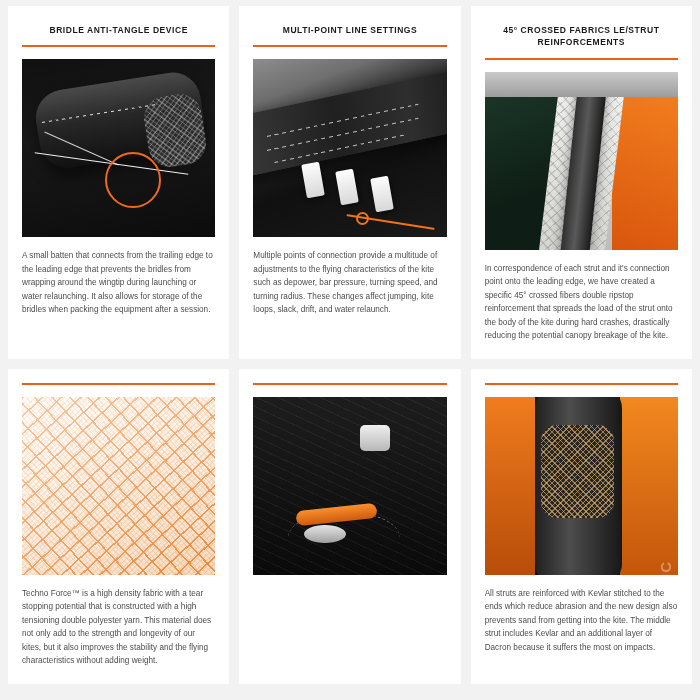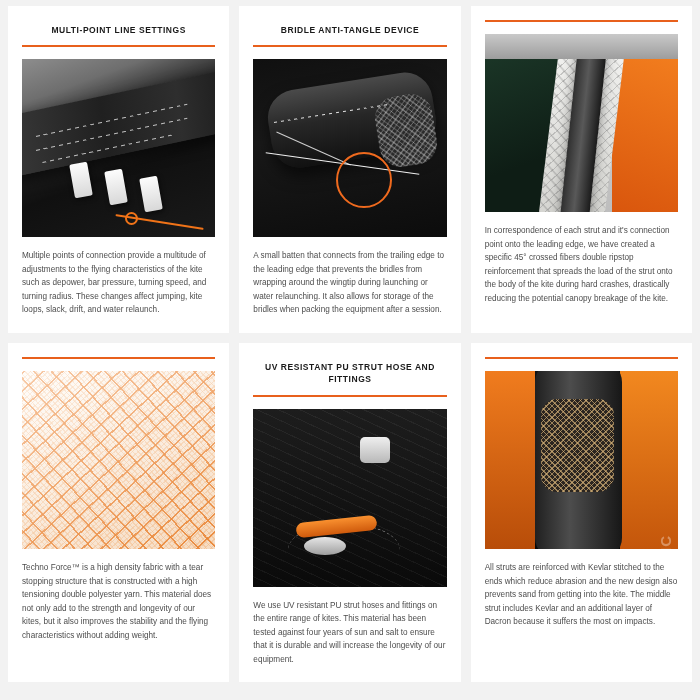--- a/index.html
+++ b/index.html
@@ -360,84 +360,83 @@
     transform: rotate(-90deg);
     transform-origin: right bottom;
   }
 </style>
 </head>
 <body>
 
 <div class="grid">
 
   <div class="card">
+    <div class="card-title">BRIDLE ANTI-TANGLE DEVICE</div>
+    <div class="rule"></div>
+    <div class="photo p2">
+      <div class="tube"></div>
+      <div class="mesh"></div>
+      <div class="seam"></div>
+      <div class="bridle2"></div>
+      <div class="bridle"></div>
+      <div class="circle"></div>
+    </div>
+    <div class="card-body">A small batten that connects from the trailing edge to the leading edge that prevents the bridles from wrapping around the wingtip during launching or water relaunching. It also allows for storage of the bridles when packing the equipment after a session.</div>
+  </div>
+
+  <div class="card">
     <div class="card-title">MULTI-POINT LINE SETTINGS</div>
     <div class="rule"></div>
     <div class="photo p1">
       <div class="strip"></div>
       <div class="stitch" style="left:6%;top:34%;width:80%;transform:rotate(-12deg);"></div>
       <div class="stitch" style="left:6%;top:42%;width:80%;transform:rotate(-12deg);"></div>
       <div class="stitch" style="left:10%;top:50%;width:70%;transform:rotate(-12deg);"></div>
       <div class="tag" style="left:26%;top:58%;"></div>
       <div class="tag" style="left:44%;top:62%;"></div>
       <div class="tag" style="left:62%;top:66%;"></div>
       <div class="orange-line"></div>
       <div class="orange-knot"></div>
     </div>
     <div class="card-body">Multiple points of connection provide a multitude of adjustments to the flying characteristics of the kite such as depower, bar pressure, turning speed, and turning radius. These changes affect jumping, kite loops, slack, drift, and water relaunch.</div>
   </div>
 
   <div class="card">
-    <div class="card-title">BRIDLE ANTI-TANGLE DEVICE</div>
-    <div class="rule"></div>
-    <div class="photo p2">
-      <div class="tube"></div>
-      <div class="mesh"></div>
-      <div class="seam"></div>
-      <div class="bridle2"></div>
-      <div class="bridle"></div>
-      <div class="circle"></div>
-    </div>
-    <div class="card-body">A small batten that connects from the trailing edge to the leading edge that prevents the bridles from wrapping around the wingtip during launching or water relaunching. It also allows for storage of the bridles when packing the equipment after a session.</div>
-  </div>
-
-  <div class="card">
+    <div class="card-title">45° CROSSED FABRICS LE/STRUT REINFORCEMENTS</div>
     <div class="rule"></div>
     <div class="photo p3">
       <div class="dark-green"></div>
       <div class="orange-panel"></div>
       <div class="white-panel"></div>
       <div class="xhatch"></div>
       <div class="strut"></div>
       <div class="grey-top"></div>
     </div>
     <div class="card-body">In correspondence of each strut and it's connection point onto the leading edge, we have created a specific 45° crossed fibers double ripstop reinforcement that spreads the load of the strut onto the body of the kite during hard crashes, drastically reducing the potential canopy breakage of the kite.</div>
   </div>
 
   <div class="card">
     <div class="rule"></div>
     <div class="photo p4">
       <div class="weave"></div>
       <div class="shade"></div>
     </div>
-    <div class="card-body">Techno Force™ is a high density fabric with a tear stopping structure that is constructed with a high tensioning double polyester yarn. This material does not only add to the strength and longevity of our kites, but it also improves the stability and the flying characteristics without adding weight.</div>
-  </div>
-
-  <div class="card">
-    <div class="card-title">UV RESISTANT PU STRUT HOSE AND FITTINGS</div>
+    <div class="card-body">Techno Force™ is a high density fabric with a tear stopping potential that is constructed with a high tensioning double polyester yarn. This material does not only add to the strength and longevity of our kites, but it also improves the stability and the flying characteristics without adding weight.</div>
+  </div>
+
+  <div class="card">
     <div class="rule"></div>
     <div class="photo p5">
       <div class="canopy"></div>
       <div class="stitch-arc"></div>
       <div class="hose-v"></div>
       <div class="cap"></div>
       <div class="hose-h"></div>
       <div class="disc"></div>
     </div>
-    <div class="card-body">We use UV resistant PU strut hoses and fittings on the entire range of kites. This material has been tested against four years of sun and salt to ensure that it is durable and will increase the longevity of our equipment.</div>
   </div>
 
   <div class="card">
     <div class="rule"></div>
     <div class="photo p6">
       <div class="left-orange"></div>
       <div class="right-orange"></div>
       <div class="strut-body"></div>
       <div class="kevlar"></div>
       <div class="logo-text">BLIC</div>

